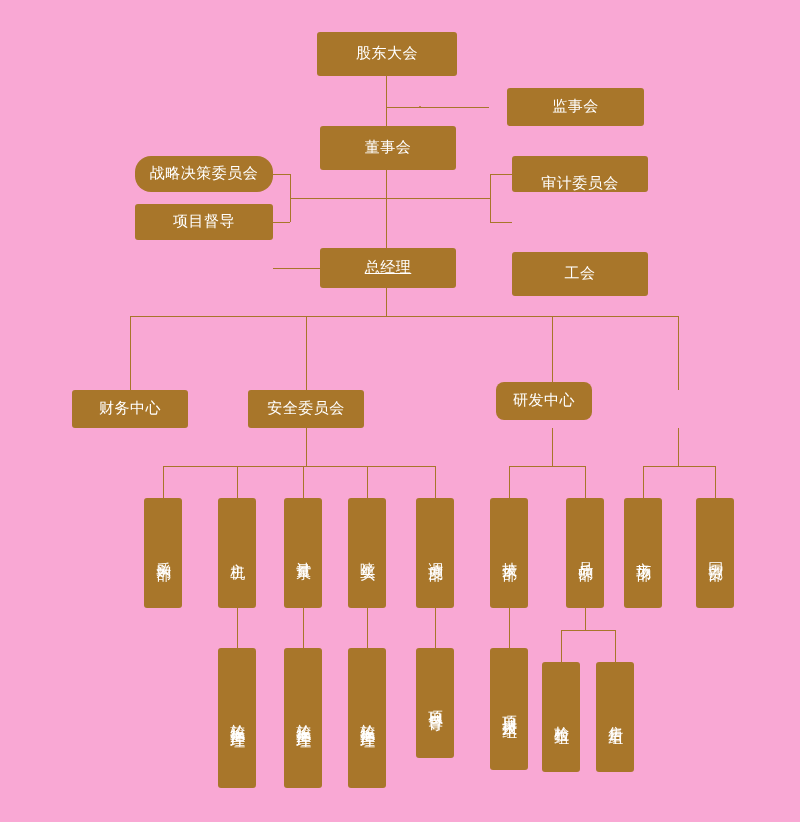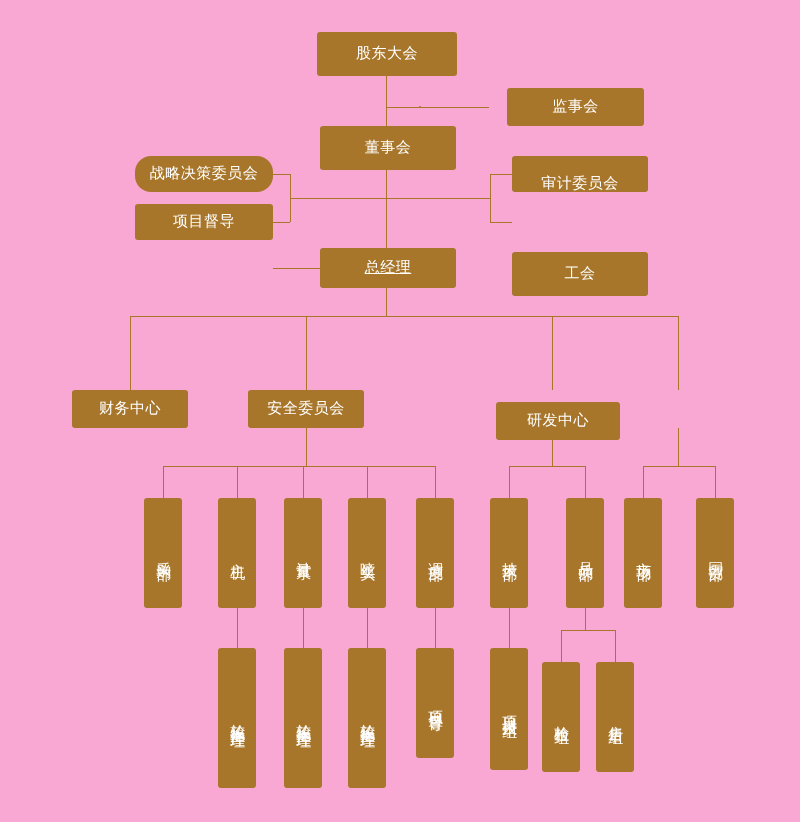--- a/index.html
+++ b/index.html
@@ -135,21 +135,21 @@
   <div class="node" style="left:320px; top:248px; width:136px; height:40px;text-decoration:underline;">
       <span>总经理</span>
     </div>
 
   <div class="node" style="left:72px; top:390px; width:116px; height:38px;">
       <span>财务中心</span>
     </div>
   <div class="node" style="left:248px; top:390px; width:116px; height:38px;">
       <span>安全委员会</span>
     </div>
-  <div class="node" style="left:496px; top:402px; width:124px; height:38px;">
+  <div class="node" style="left:496px; top:382px; width:96px; height:38px;border-radius:8px;">
       <span>研发中心</span>
     </div>
 
   <div class="node vert" style="left:144px; top:498px; width:38px; height:110px;">
       <span>采购部</span>
     </div>
   <div class="node vert" style="left:218px; top:498px; width:38px; height:110px;">
       <span>主机</span>
     </div>
   <div class="node vert" style="left:284px; top:498px; width:38px; height:110px;">

